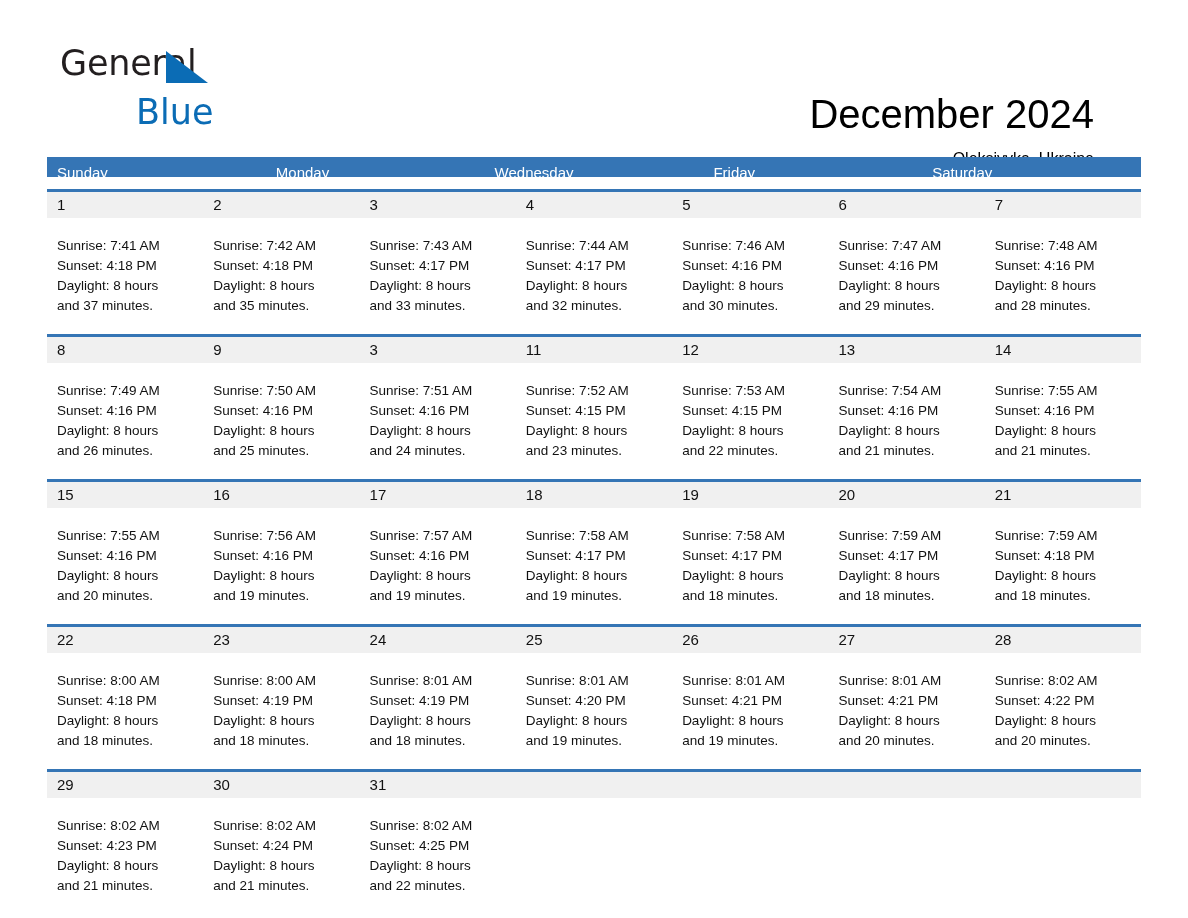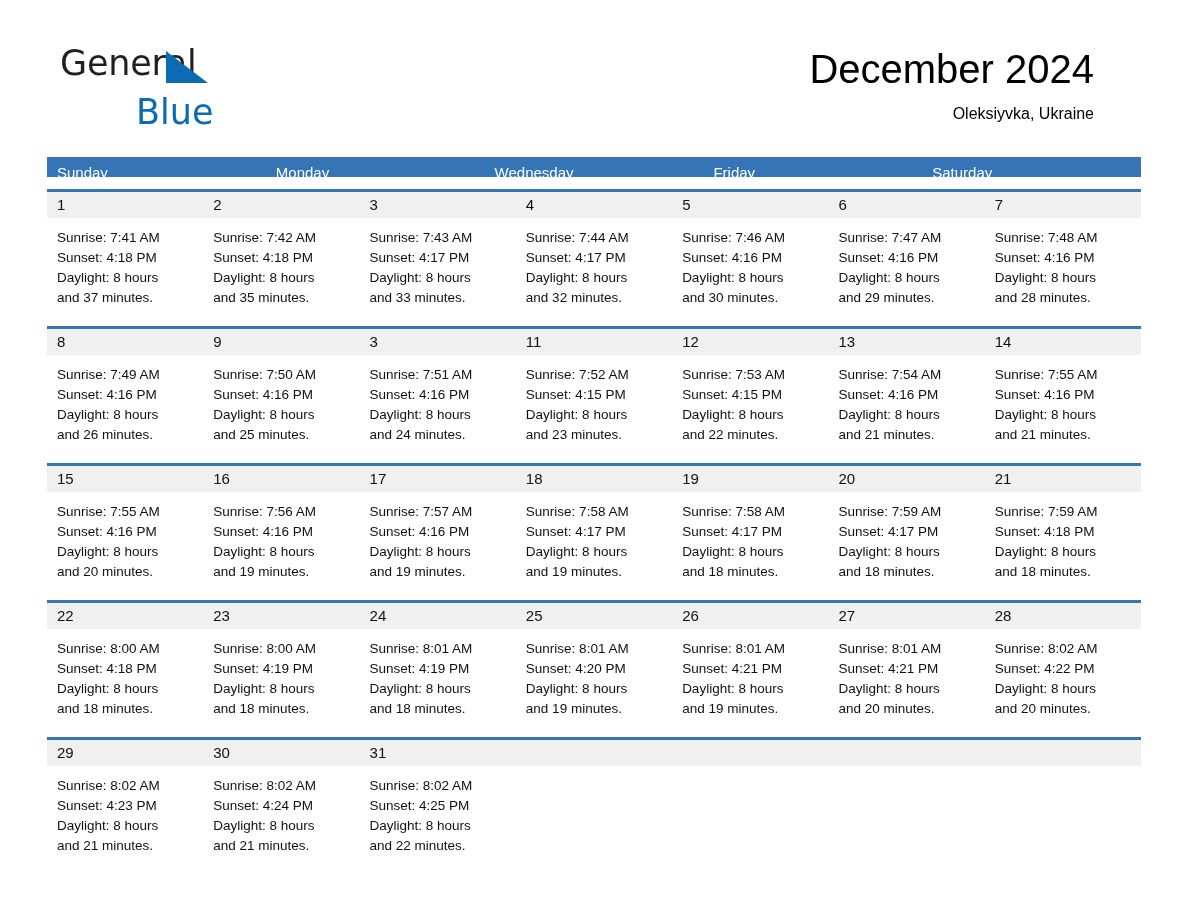--- a/index.html
+++ b/index.html
@@ -73,20 +73,21 @@
     right: 47px;
     top: 45px;
     text-align: right;
   }
   .cal-title {
     font-size: 40px;
     line-height: 48px;
     font-weight: 400;
     color: #000;
     white-space: nowrap;
+    margin-top: 45px;
   }
   .cal-subtitle {
     font-size: 16px;
     line-height: 30px;
     font-weight: 400;
     color: #000;
     margin-top: 6px;
     white-space: nowrap;
   }
 
@@ -134,21 +135,21 @@
     box-sizing: border-box;
     color: #111;
   }
   .week-body {
     display: flex;
     background: #ffffff;
     min-height: 94px;
   }
   .week-body .bcell {
     flex: 1 1 0;
-    padding: 10px 10px 6px 10px;
+    padding: 18px 10px 6px 10px;
     box-sizing: border-box;
     font-size: 13.5px;
     line-height: 20px;
     color: #111;
   }
   .bcell .ln {
     white-space: nowrap;
   }
   .empty { }
 </style>

